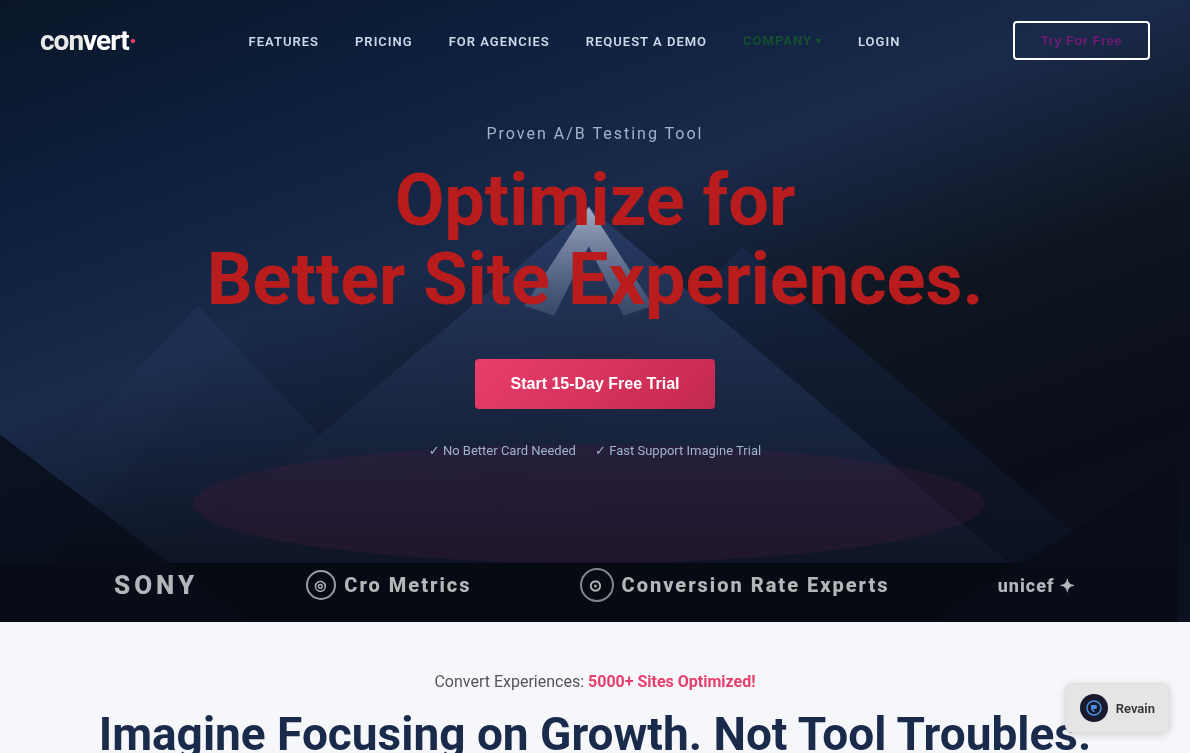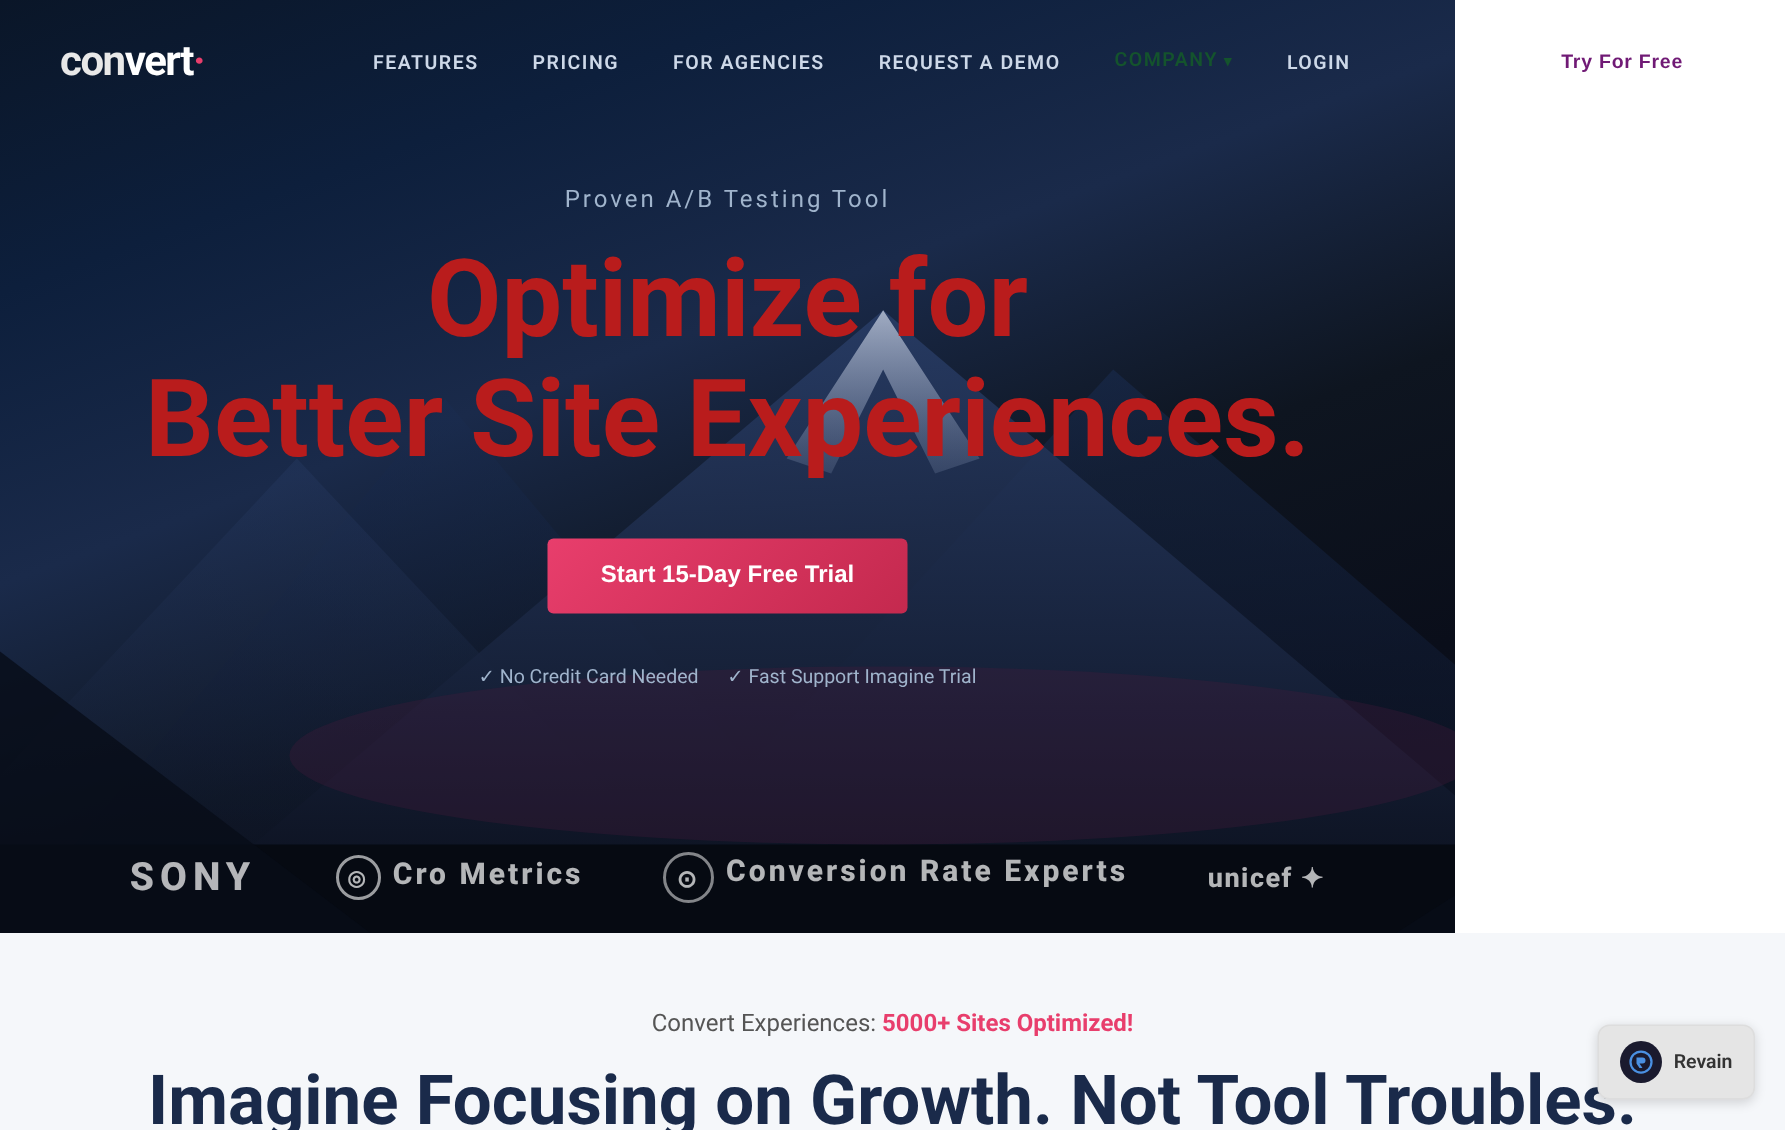--- a/index.html
+++ b/index.html
@@ -61,21 +61,21 @@
       font-weight: 700;
       border-radius: 4px;
       cursor: pointer;
       letter-spacing: 0.5px;
       white-space: nowrap;
     }
 
     
     .hero {
       position: relative;
-      width: 970px;
+      width: 1190px;
       height: 622px;
       display: flex;
       flex-direction: column;
       align-items: center;
       justify-content: center;
       overflow: hidden;
     }
     .hero-bg {
       position: absolute;
       inset: 0;
@@ -141,21 +141,21 @@
       padding: 20px 60px;
       position: absolute;
       bottom: 0;
     }
     .logo-item {
       color: rgba(255,255,255,0.7);
       font-weight: 800;
       font-size: 20px;
       letter-spacing: 2px;
       display: flex;
-      align-items: flex-start;
+      align-items: center;
       gap: 8px;
     }
     .logo-item.sony { font-size: 26px; letter-spacing: 4px; }
     .logo-item.unicef { font-size: 18px; letter-spacing: 1px; }
 
     
     .bottom-section {
       background: #f5f7fa;
       padding: 50px 40px 40px;
       text-align: center;
@@ -261,21 +261,21 @@
   </svg>
 
   <div class="hero-content">
     <p class="hero-subtitle">Proven A/B Testing Tool</p>
     <h1 class="hero-title">
       <span>Optimize for</span><br>
       <span>Better Site Experiences.</span>
     </h1>
     <button class="btn-trial">Start 15-Day Free Trial</button>
     <div class="hero-checks">
-      <span>✓ No Credit Card Needed</span>
+      <span>✓ No Better Card Needed</span>
       <span>✓ Fast Support Imagine Trial</span>
     </div>
   </div>
 
   <div class="logos-strip">
     <div class="logo-item sony">
       <span>SONY</span>
     </div>
     <div class="logo-item">
       <span style="width:30px;height:30px;border-radius:50%;border:2px solid rgba(255,255,255,0.6);display:flex;align-items:center;justify-content:center;font-size:14px;">◎</span>

